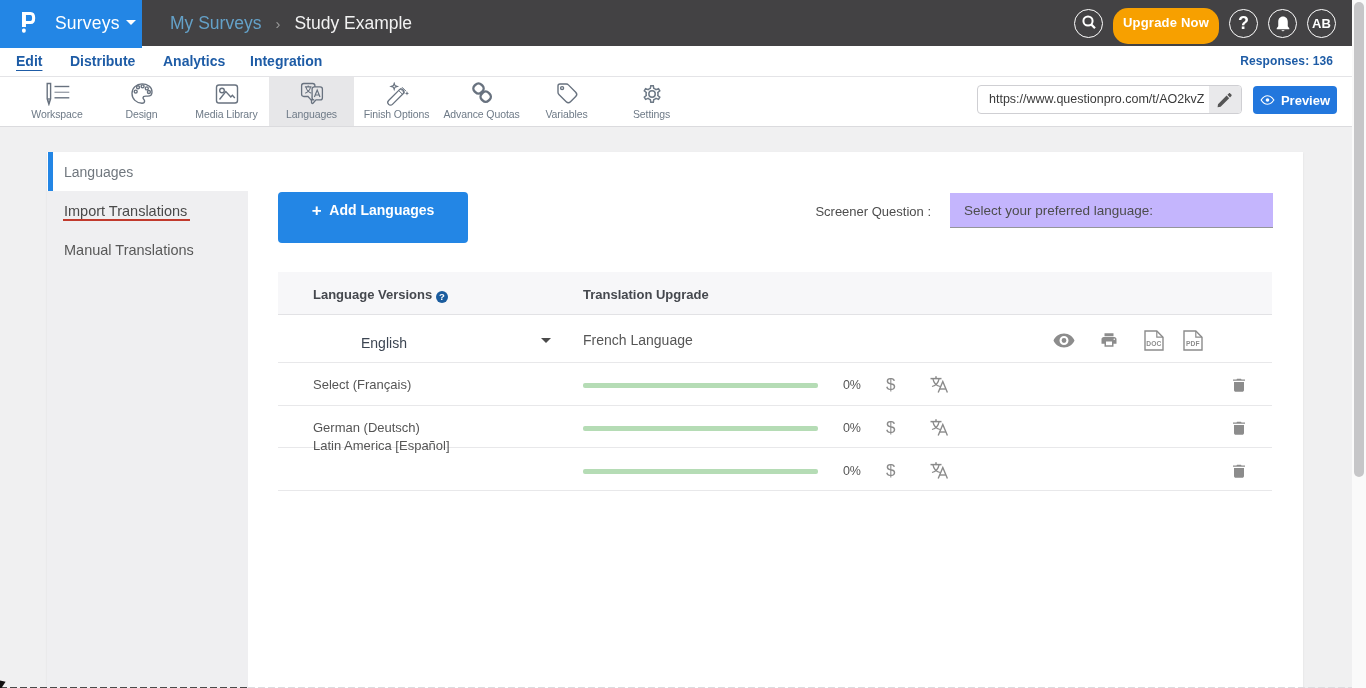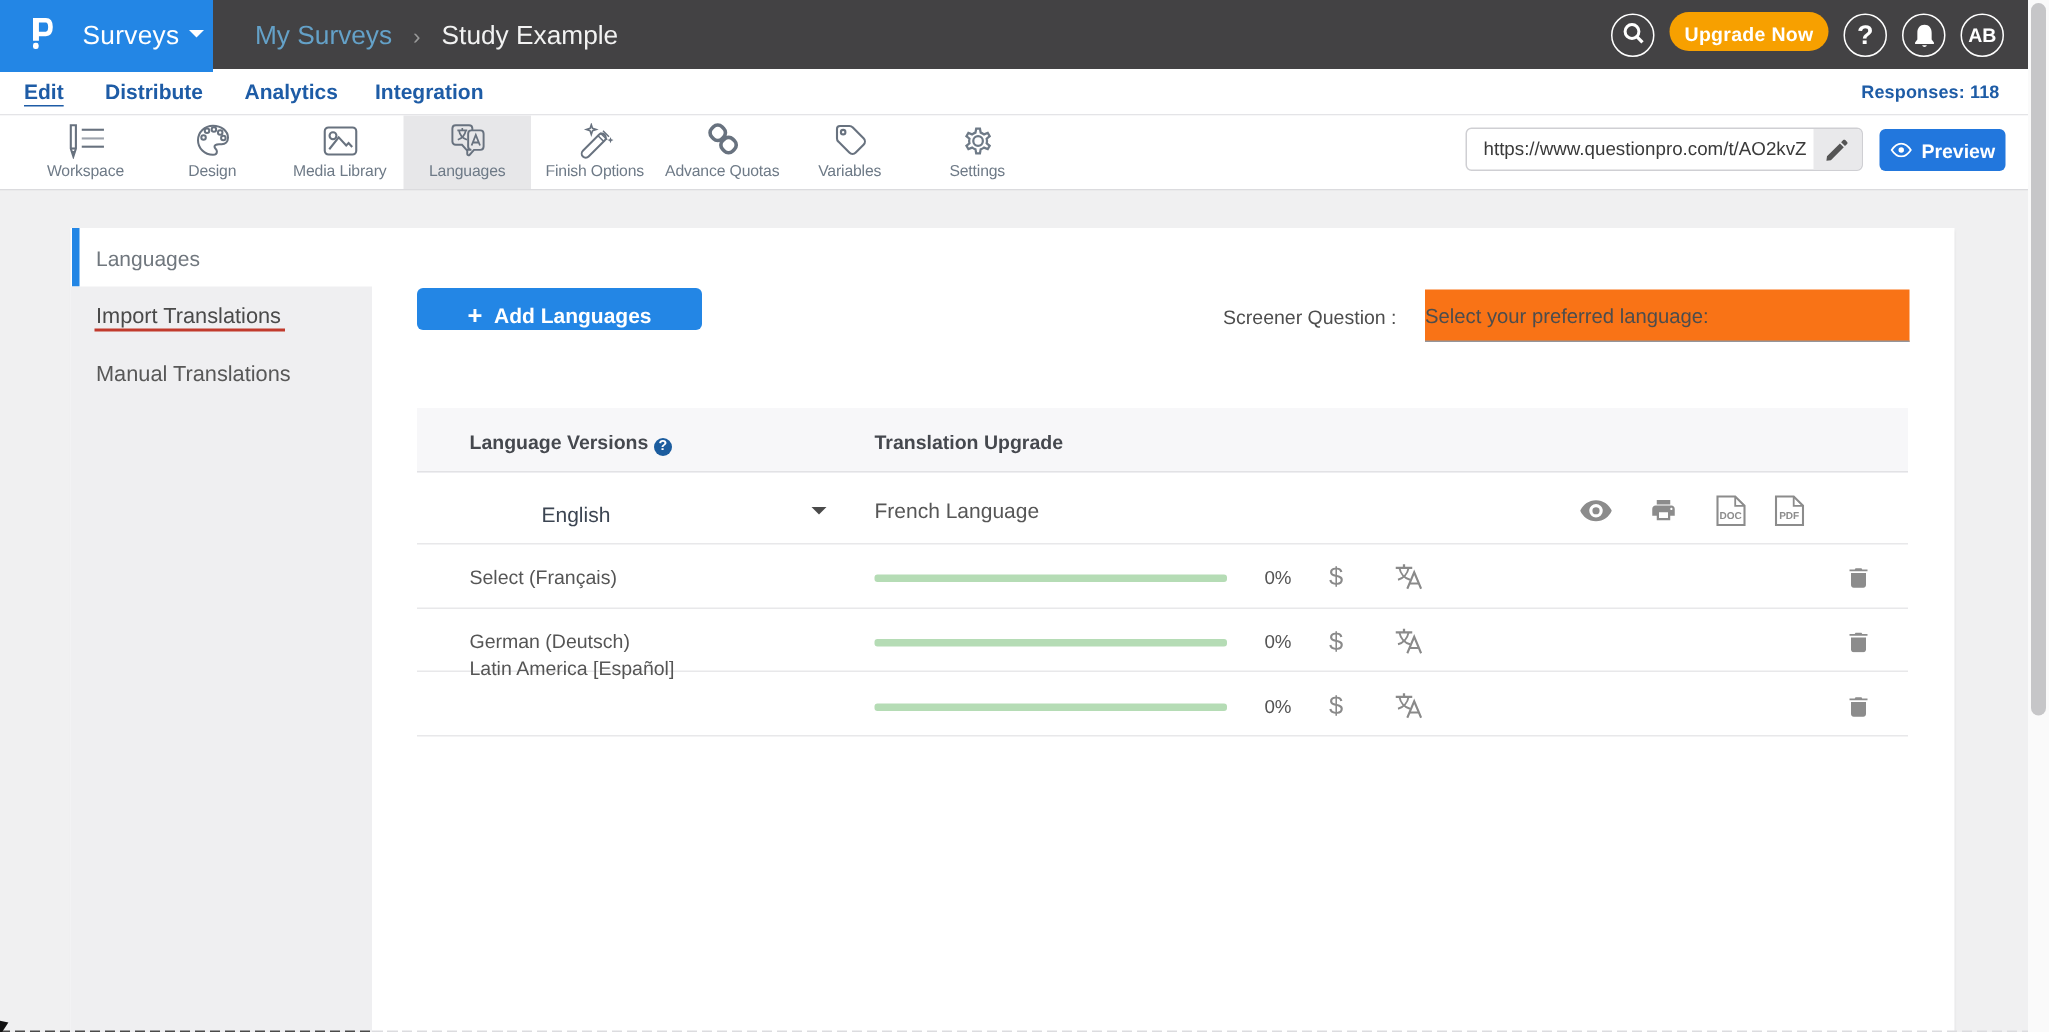--- a/index.html
+++ b/index.html
@@ -8,21 +8,21 @@
 
   
   #topbar { left:0; top:0; width:1352px; height:46px; background:#434244; }
   #logoblk { left:0; top:0; width:142px; height:46px; background:#2386e5; }
   #surveys-txt { left:55px; top:0; height:46px; line-height:47px; color:#fff; font-size:17.5px; letter-spacing:0.2px; }
   #surveys-caret { left:126px; top:20px; width:0; height:0; border-left:5px solid transparent; border-right:5px solid transparent; border-top:5.5px solid #fff; }
   #crumb { left:170px; top:0; height:40px; line-height:47px; font-size:17.5px; color:#f2f2f2; }
   #crumb .mysurv { color:#64a1c8; }
   #crumb .sep { color:#9a9a9a; font-size:15px; padding:0 14px; }
   .circ { width:29px; height:29px; border:1.5px solid #fff; border-radius:50%; top:8.5px; color:#fff; text-align:center; }
-  #upgrade { left:1113px; top:8px; width:106px; height:26px; background:#f7a000; border-radius:15px; color:#fff; font-size:13px; font-weight:bold; text-align:center; line-height:30px; letter-spacing:0.2px; }
+  #upgrade { left:1113px; top:8px; width:106px; height:36px; background:#f7a000; border-radius:15px; color:#fff; font-size:13px; font-weight:bold; text-align:center; line-height:30px; letter-spacing:0.2px; }
 
   
   #tabrow { left:0; top:46px; width:1352px; height:31px; background:#fff; border-bottom:1px solid #e4e4e7; }
   #tabind { left:0; top:46px; width:142px; height:2px; background:#2386e5; }
   .tab { top:53px; font-size:14px; color:#1e5ca6; font-weight:bold; }
   #responses { top:54px; left:1208px; width:125px; text-align:right; font-size:12px; color:#1e5ca6; font-weight:bold; letter-spacing:0.1px; }
 
   
   #toolbar { left:0; top:77px; width:1352px; height:50px; background:#fff; border-bottom:1px solid #dbdbde; }
   #activetool { left:269px; top:77px; width:85px; height:49px; background:#e7e7e9; }
@@ -36,23 +36,23 @@
 
   
   #card { left:47px; top:152px; width:1256px; height:536px; background:#fff; box-shadow:0 1px 2px rgba(0,0,0,0.08); }
   #blueaccent { left:48px; top:152px; width:5px; height:39px; background:#2386e5; }
   #langhdr { left:64px; top:152px; height:39px; line-height:40px; font-size:14px; color:#70777e; }
   #sidebar { left:47px; top:191px; width:201px; height:497px; background:#efeff1; }
   #imptrans { left:64px; top:203px; font-size:14.5px; color:#4a4a4a; }
   #redline { left:63px; top:218.5px; width:127px; height:2.5px; background:#c13a2d; }
   #mantrans { left:64px; top:242px; font-size:14.5px; color:#585858; }
 
-  #addbtn { left:278px; top:192px; width:190px; height:28px; background:#2386e5; border-radius:4px; color:#fff; text-align:center; line-height:36px; font-size:14px; font-weight:bold; }
+  #addbtn { left:278px; top:192px; width:190px; height:51px; background:#2386e5; border-radius:4px; color:#fff; text-align:center; line-height:36px; font-size:14px; font-weight:bold; }
   #screenlbl { left:700px; top:204px; width:231px; text-align:right; font-size:13px; color:#4d4d4d; }
-  #selbox { left:950px; top:193px; width:323px; height:35px; background:#f97316; border-bottom:1px solid #95959a; line-height:35px; font-size:13.5px; color:#4d4d4d; }
+  #selbox { left:950px; top:193px; width:323px; height:35px; background:#c4b5fd; border-bottom:1px solid #95959a; line-height:35px; font-size:13.5px; color:#4d4d4d; padding-left:14px; }
 
   
   #thead { left:278px; top:272px; width:994px; height:43px; background:#f7f7f9; border-bottom:1px solid #e2e2e5; }
   .th { top:287px; font-size:13px; font-weight:bold; color:#45484e; }
   .row { left:278px; width:994px; border-bottom:1px solid #e8e8ea; }
   #row-en { top:315px; height:48px; }
   #row-fr { top:363px; height:43px; }
   #row-de { top:406px; height:42px; }
   #row-es { top:448px; height:43px; }
   .lang1 { left:313px; font-size:14px; color:#3c4552; }
@@ -84,21 +84,21 @@
       <path fill="#fff" d="M12 4.2 C9.2 4.2 7.6 6.4 7.6 9 V13.2 L6.2 15 V16 H17.8 V15 L16.4 13.2 V9 C16.4 6.4 14.8 4.2 12 4.2 Z M10.5 16.8 A1.6 1.6 0 0 0 13.5 16.8 Z"></path>
     </svg></div>
 <div class="abs circ" style="left:1307px; font-size:13px; font-weight:bold; line-height:27px;">AB</div>
 
 <div class="abs" id="tabrow"></div>
 <div class="abs" id="tabind"></div>
 <div class="abs tab" style="left:16px; text-decoration:underline; text-underline-offset:4px;">Edit</div>
 <div class="abs tab" style="left:70px;text-align:right;">Distribute</div>
 <div class="abs tab" style="left:163px;">Analytics</div>
 <div class="abs tab" style="left:250px;">Integration</div>
-<div class="abs" id="responses">Responses: 118</div>
+<div class="abs" id="responses">Responses: 136</div>
 
 <div class="abs" id="toolbar"></div>
 <div class="abs" id="activetool"></div>
 
 <div class="abs tool" style="left:14.5px;">
   <svg width="26" height="24" viewBox="0 0 26 24" fill="none" stroke="#68727f" stroke-width="1.4">
     <path d="M3.2 1.5 L6.6 1.5 L6.6 17 L4.9 22.3 L3.2 17 Z"></path>
       <line x1="3.2" y1="17" x2="6.6" y2="17"></line>
     <path fill="#68727f" stroke="none" d="M3.7 18.6 L4.9 22.3 L6.1 18.6 Z"></path>
     <line x1="10.5" y1="4.5" x2="25.3" y2="4.5"></line>

